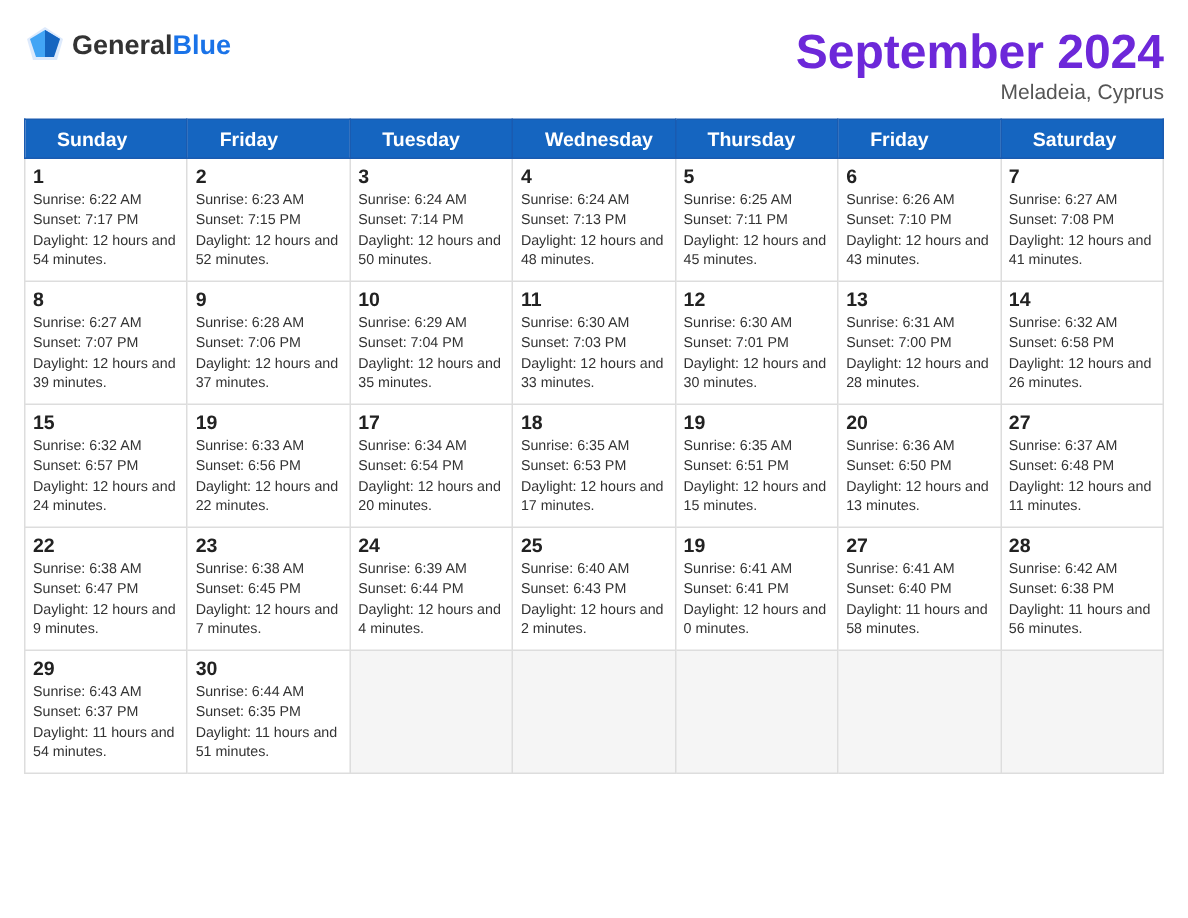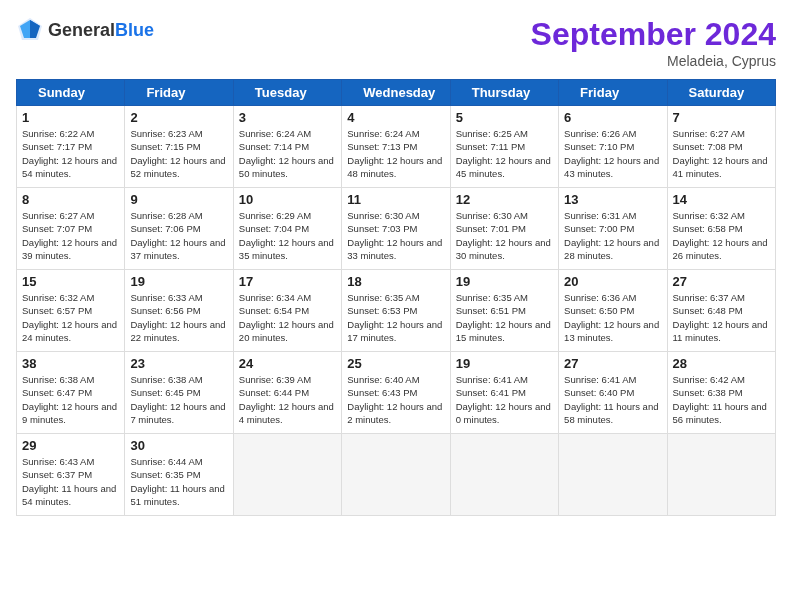--- a/index.html
+++ b/index.html
@@ -171,21 +171,21 @@
           <td><span class="day-num">18</span>
 <span class="day-info">Sunrise: 6:35 AM<br>Sunset: 6:53 PM<br>Daylight: 12 hours and 17 minutes.</span></td>
           <td><span class="day-num">19</span>
 <span class="day-info">Sunrise: 6:35 AM<br>Sunset: 6:51 PM<br>Daylight: 12 hours and 15 minutes.</span></td>
           <td><span class="day-num">20</span>
 <span class="day-info">Sunrise: 6:36 AM<br>Sunset: 6:50 PM<br>Daylight: 12 hours and 13 minutes.</span></td>
           <td><span class="day-num">27</span>
 <span class="day-info">Sunrise: 6:37 AM<br>Sunset: 6:48 PM<br>Daylight: 12 hours and 11 minutes.</span></td>
         </tr>
         <tr>
-          <td><span class="day-num">38</span>
+          <td><span class="day-num">22</span>
 <span class="day-info">Sunrise: 6:38 AM<br>Sunset: 6:47 PM<br>Daylight: 12 hours and 9 minutes.</span></td>
           <td><span class="day-num">23</span>
 <span class="day-info">Sunrise: 6:38 AM<br>Sunset: 6:45 PM<br>Daylight: 12 hours and 7 minutes.</span></td>
           <td><span class="day-num">24</span>
 <span class="day-info">Sunrise: 6:39 AM<br>Sunset: 6:44 PM<br>Daylight: 12 hours and 4 minutes.</span></td>
           <td><span class="day-num">25</span>
 <span class="day-info">Sunrise: 6:40 AM<br>Sunset: 6:43 PM<br>Daylight: 12 hours and 2 minutes.</span></td>
           <td><span class="day-num">19</span>
 <span class="day-info">Sunrise: 6:41 AM<br>Sunset: 6:41 PM<br>Daylight: 12 hours and 0 minutes.</span></td>
           <td><span class="day-num">27</span>

